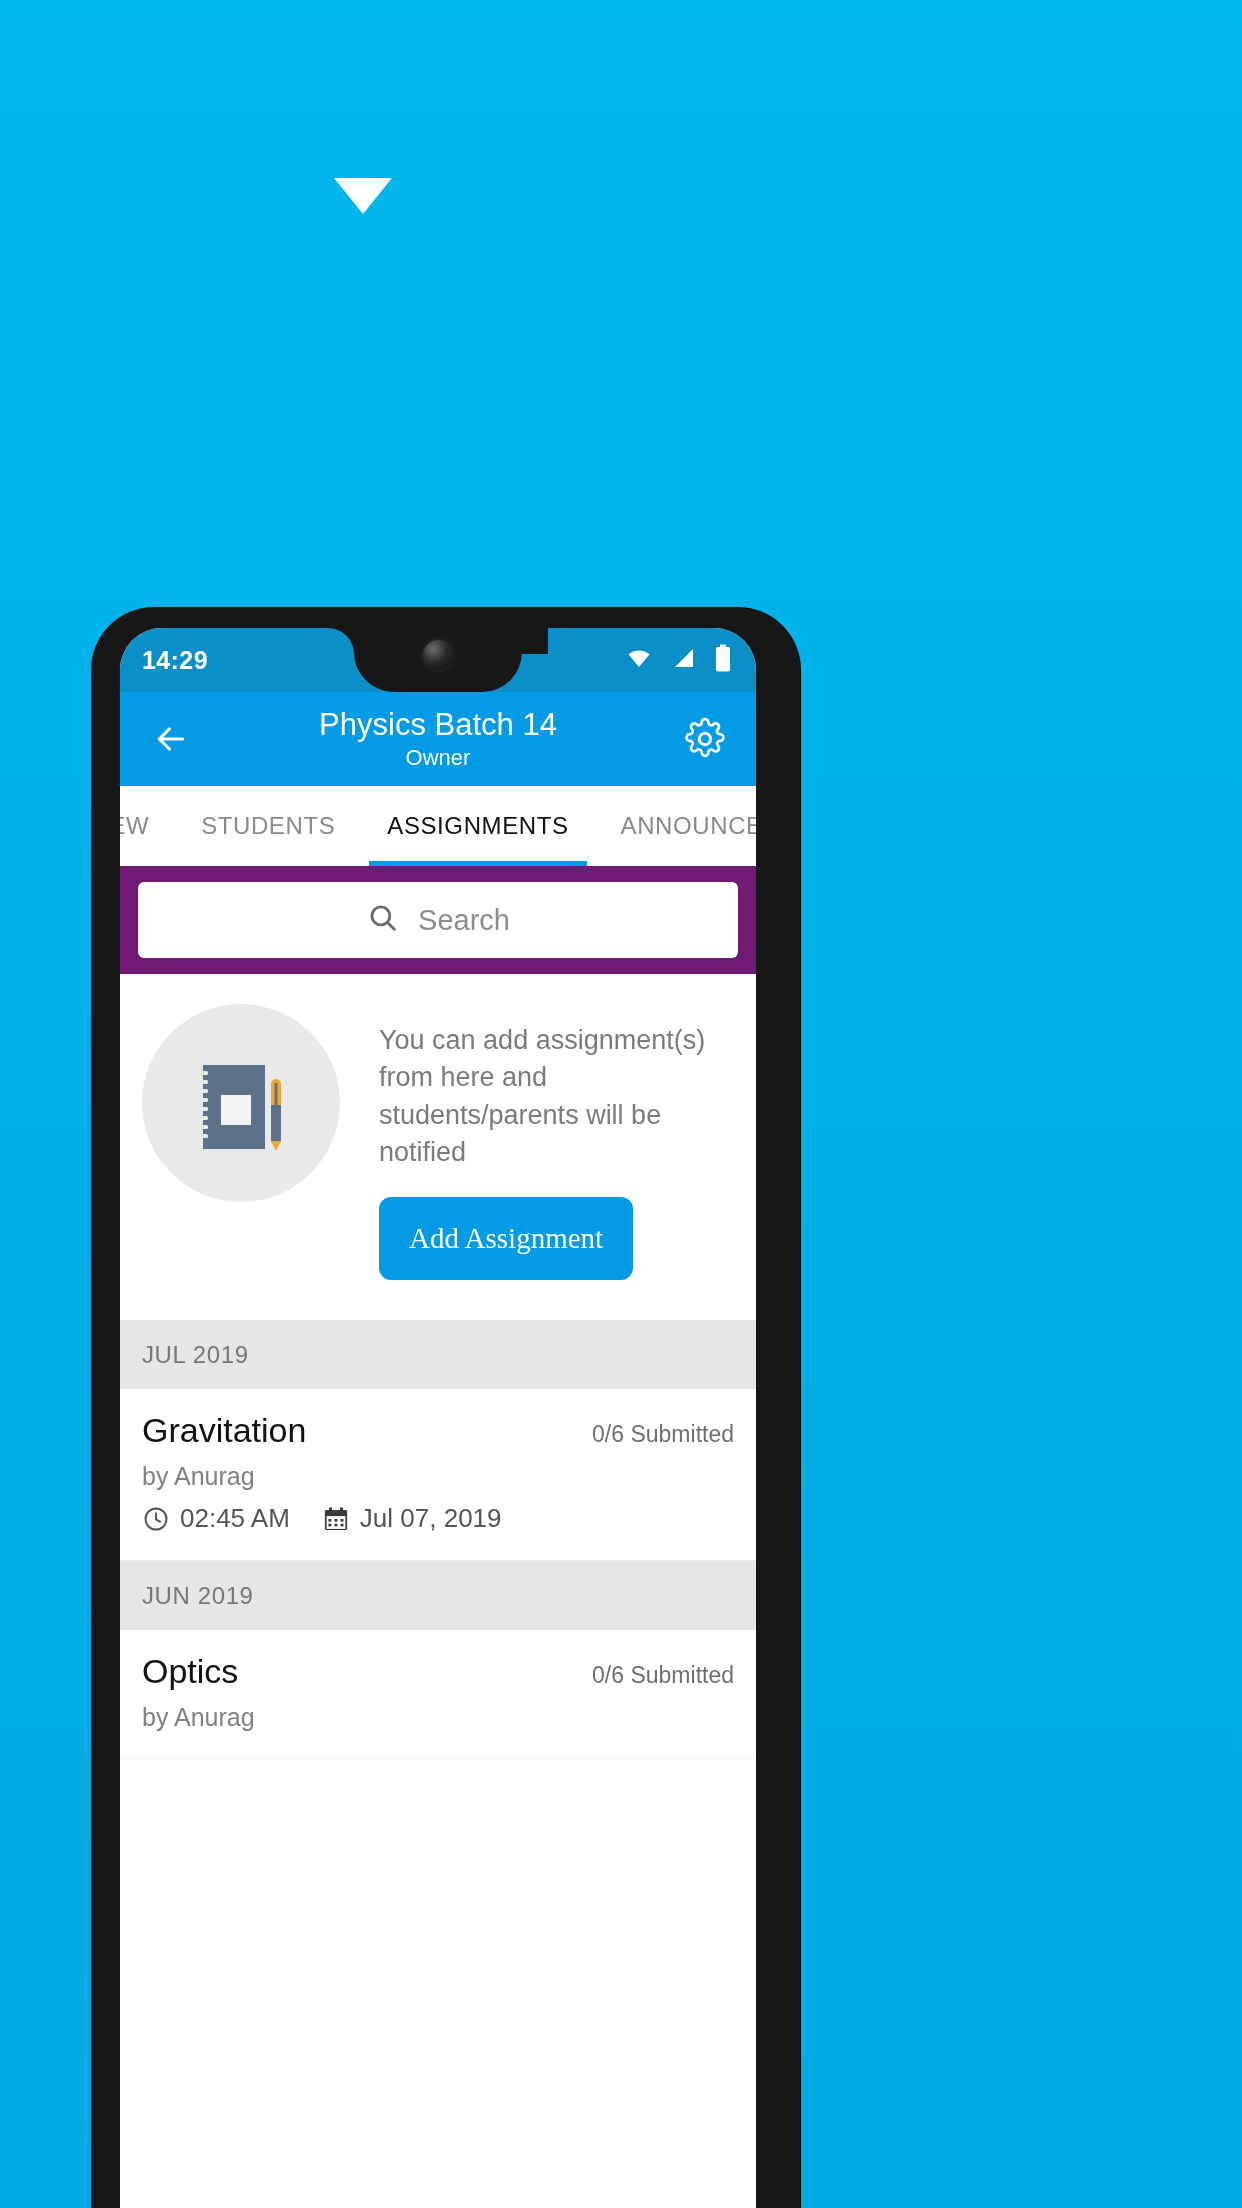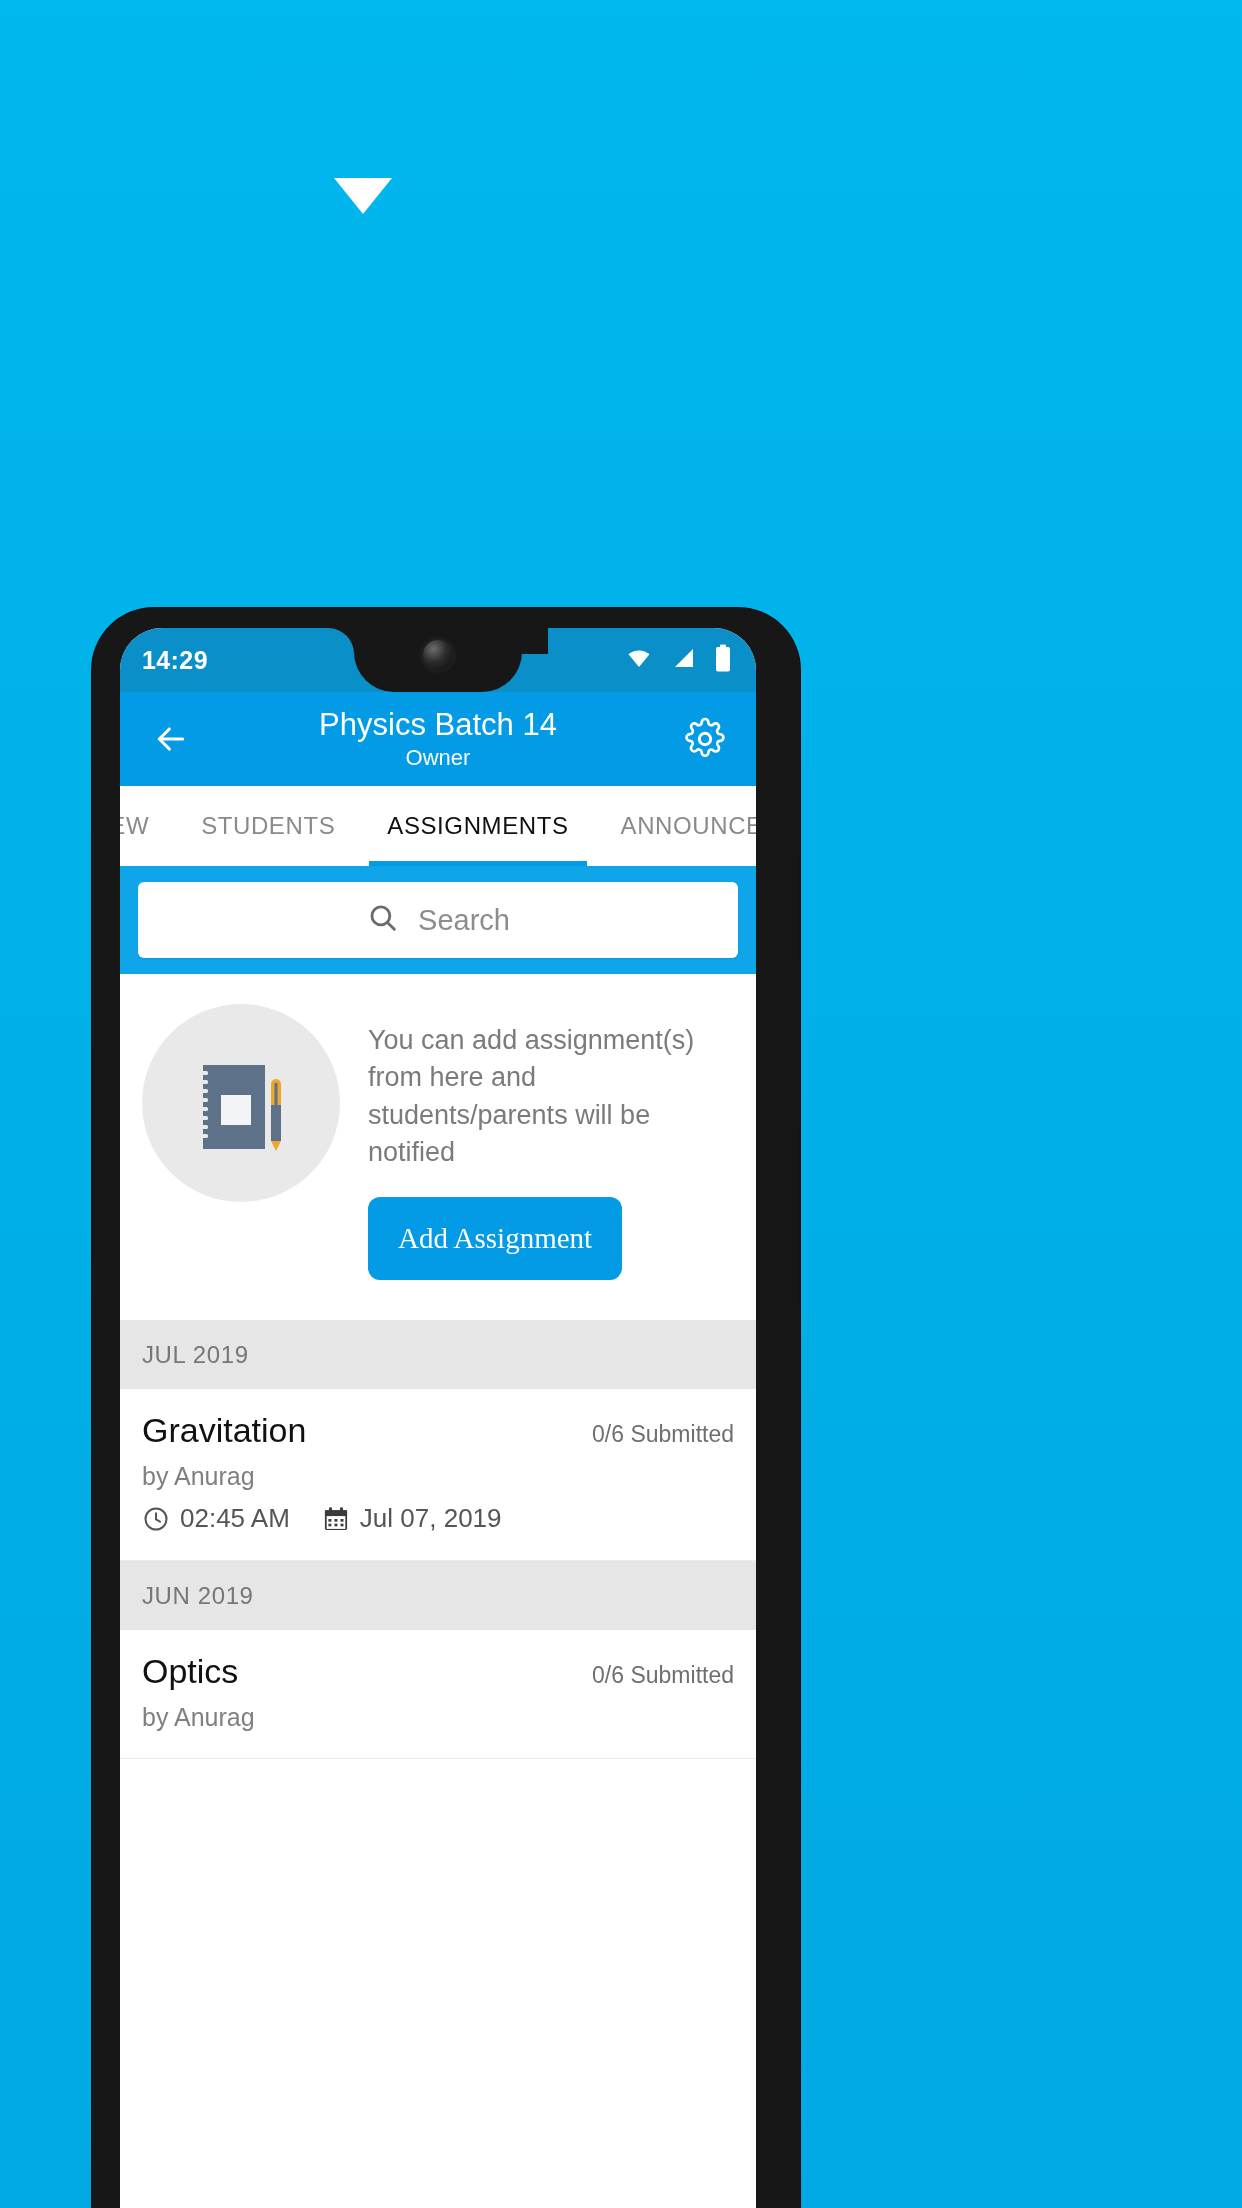--- a/index.html
+++ b/index.html
@@ -179,42 +179,42 @@
   .tab.active::after {
     content: "";
     position: absolute;
     left: 8px; right: 8px; bottom: 0;
     height: 5px;
     background: #039be5;
   }
 
   
   .search-wrap {
-    background: #0ea5e9;
+    background: #701a75;
     padding: 16px 18px 16px;
   }
   .search-box {
     background: #ffffff;
     border-radius: 6px;
     height: 76px;
     display: flex;
     align-items: center;
     justify-content: center;
     gap: 18px;
     box-shadow: 0 1px 2px rgba(0,0,0,0.09);
   }
   .search-placeholder { color: #8d8d8d; font-size: 29px; }
 
   
   .empty-card {
     background: #ffffff;
     padding: 30px 22px 40px;
     display: flex;
     align-items: flex-start;
-    gap: 28px;
+    gap: 39px;
   }
   .empty-illus {
     flex: 0 0 auto;
     width: 198px; height: 198px;
     border-radius: 50%;
     background: #e9e9e9;
     display: flex; align-items: center; justify-content: center;
   }
   .empty-right { flex: 1; padding-top: 18px; }
   .empty-text {

